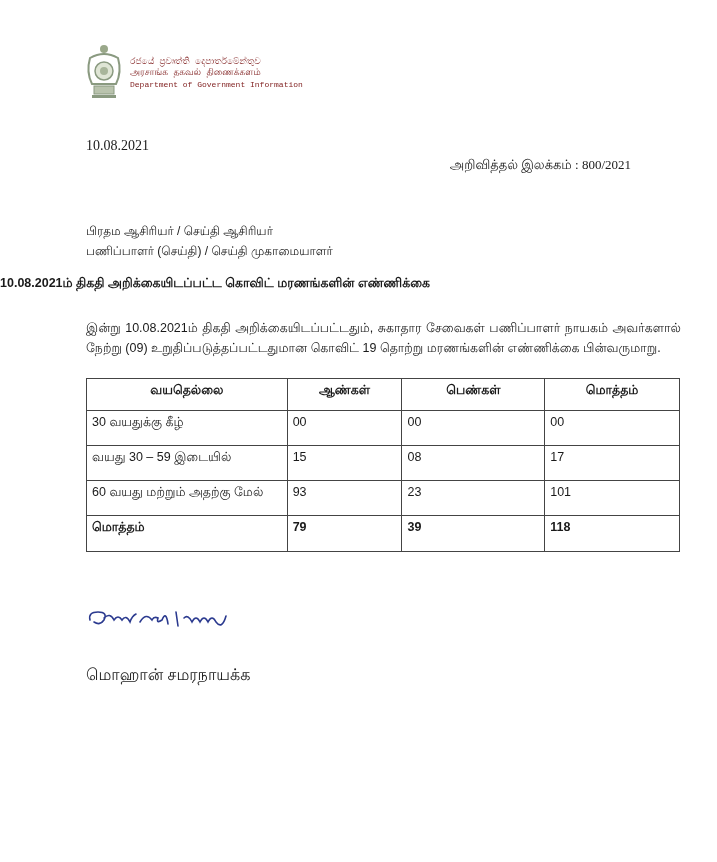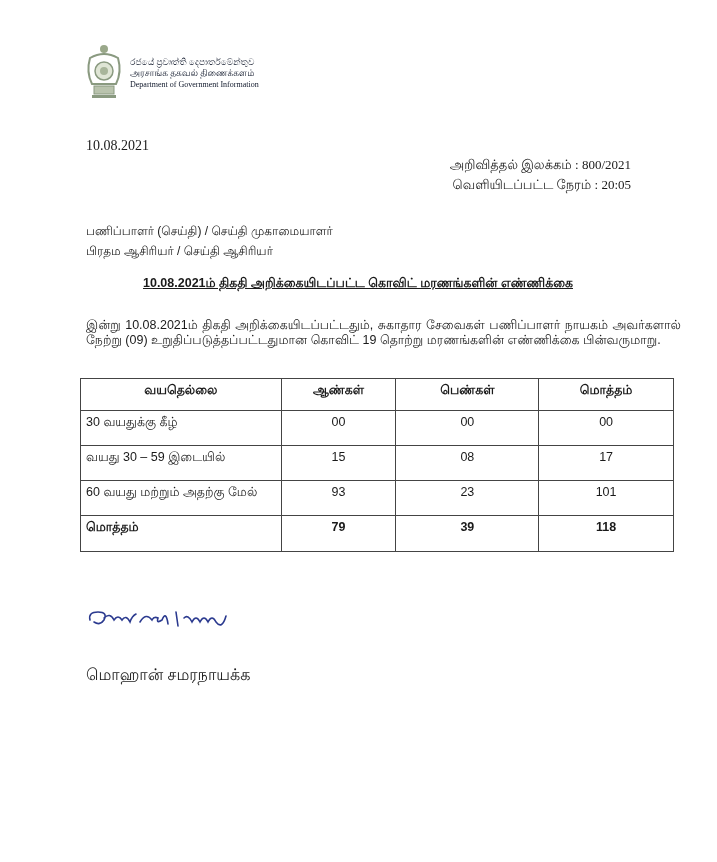--- a/index.html
+++ b/index.html
@@ -1,32 +1,32 @@
 <!DOCTYPE html>
 <html><head>
 <meta charset="utf-8">
 <style>
   html, body { margin:0; padding:0; background:#ffffff; }
   body { width:717px; height:862px; position:relative; overflow:hidden;
          font-family:"Liberation Serif", serif; color:#1a1a1a; }
   .abs { position:absolute; }
   .logo { left:84px; top:42px; width:40px; height:58px; }
-  .dept { left:130px; top:57px; font-family:Liberation Serif, serif; line-height:11px; color:#0f172a; }
+  .dept { left:130px; top:57px; font-family:Liberation Mono, monospace; line-height:11px; color:#7f1d1d; }
   .dept .si { font-size:9px; }
   .dept .ta { font-size:9px; }
   .dept .en { font-size:8px;text-align:right; }
   .date { left:86px; top:138px; font-size:14px; }
   .refblock { right:86px; top:155px; font-size:13px; line-height:20px; text-align:right; }
   .addr { left:86px; top:221px; font-size:12px; line-height:20px; font-family:"Liberation Sans", sans-serif; }
-  .title { left:0; width:573px; top:276px; text-align:right; font-size:12.5px; font-weight:bold; text-decoration:underline; font-family:"Liberation Sans", sans-serif; }
-  .para { left:86px; width:595px; top:318px; font-size:12.5px; line-height:15px; text-align:justify; font-family:"Liberation Sans", sans-serif; }
-  table.stats { position:absolute; left:80px; top:378px; width:594px; border-collapse:collapse; font-family:"Liberation Sans", sans-serif; }
+  .title { left:0; width:573px; top:276px; text-align:left; font-size:12.5px; font-weight:bold; font-family:"Liberation Sans", sans-serif; }
+  .para { left:86px; width:595px; top:318px; font-size:12.5px; line-height:20px; text-align:justify; font-family:"Liberation Sans", sans-serif; }
+  table.stats { position:absolute; left:86px; top:378px; width:594px; border-collapse:collapse; font-family:"Liberation Sans", sans-serif; }
   table.stats td, table.stats th { border:1px solid #444; font-size:12.5px; vertical-align:top; padding:4px 5px; }
   table.stats th { font-weight:bold; text-align:center; height:23px; }
-  table.stats td.num { text-align:center; }
+  table.stats td.num { text-align:left; }
   table.stats td.lbl { text-align:left; }
   table.stats tr.r td { height:26px; }
   table.stats tr.total td { font-weight:bold; height:27px; }
   .sig { left:86px; top:600px; width:170px; height:40px; }
   .signame { left:86px; top:666px; font-size:16px; line-height:17px; font-family:Liberation Sans, sans-serif; }
 </style>
 </head>
 <body>
 
 <div class="abs logo">
@@ -46,30 +46,25 @@
 </div>
 
 <div class="abs date">10.08.2021</div>
 
 <div class="abs refblock">
   <div>
     <span>அறிவித்தல் இலக்கம்</span>
     <span>:</span>
     <span>800/2021</span>
   </div>
-  <div>
-    <span>வெளியிடப்பட்ட நேரம்</span>
-    <span>:</span>
-    <span>20:05</span>
-  </div>
 </div>
 
 <div class="abs addr">
+  <div>பிரதம ஆசிரியர் / செய்தி ஆசிரியர்</div>
   <div>பணிப்பாளர் (செய்தி) / செய்தி முகாமையாளர்</div>
-  <div>பிரதம ஆசிரியர் / செய்தி ஆசிரியர்</div>
 </div>
 
 <div class="abs title">10.08.2021ம் திகதி அறிக்கையிடப்பட்ட கொவிட் மரணங்களின் எண்ணிக்கை</div>
 
 <div class="abs para">இன்று 10.08.2021ம் திகதி அறிக்கையிடப்பட்டதும், சுகாதார சேவைகள் பணிப்பாளர் நாயகம் அவர்களால் நேற்று (09) உறுதிப்படுத்தப்பட்டதுமான கொவிட் 19 தொற்று மரணங்களின் எண்ணிக்கை பின்வருமாறு.</div>
 
 <table class="stats">
   <colgroup>
     <col style="width:201px">
       <col style="width:115px">

